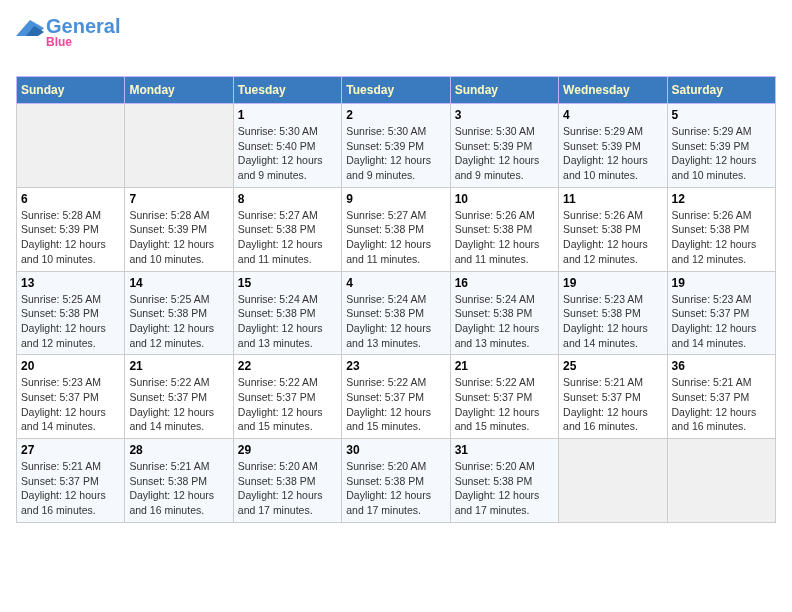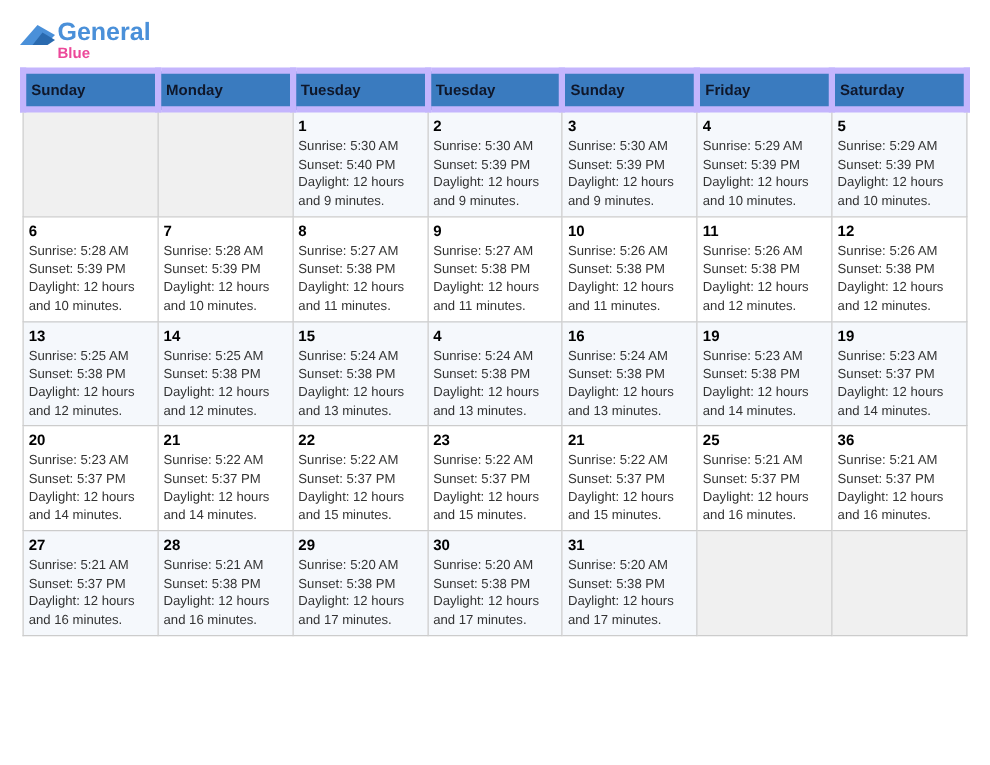--- a/index.html
+++ b/index.html
@@ -7,21 +7,21 @@
       font-family: Arial, sans-serif;
       background: #fff;
       width: 792px;
       min-height: 612px;
       padding: 16px;
     }
     .header {
       display: flex;
       justify-content: space-between;
       align-items: center;
-      margin-bottom: 6px;
+      margin-bottom: 28px;
     }
     .logo {
       display: flex;
       align-items: center;
       gap: 2px;
     }
     .logo-text {
       font-size: 20px;
       font-weight: bold;
       color: #333;
@@ -46,26 +46,26 @@
       font-size: 16px;
       color: #555;
     }
     table {
       width: 100%;
       border-collapse: collapse;
       font-size: 11px;
     }
     thead tr th {
       background-color: #3a7bbf;
-      color: #0f172a;
+      color: #fef9c3;
       padding: 6px 4px;
       text-align: left;
       font-size: 12px;
       font-weight: bold;
-      border: 5px solid #c4b5fd;
+      border: 1px solid #c4b5fd;
     }
     tbody tr td {
       border: 1px solid #ccc;
       vertical-align: top;
       padding: 4px;
       height: 80px;
       width: 108px;
     }
     tbody tr:nth-child(odd) td {
       background-color: #f5f8fc;
@@ -109,21 +109,21 @@
 </div>
 
 <table>
   <thead>
     <tr>
     <th>Sunday</th>
         <th>Monday</th>
         <th>Tuesday</th>
         <th>Tuesday</th>
         <th>Sunday</th>
-        <th>Friday</th>
+        <th>Wednesday</th>
         <th>Saturday</th>
       </tr>
   </thead>
   <tbody id="calendar-body">
   <tr>
         <td class="empty"></td>
         <td class="empty"></td>
         <td>
           <span class="day-num">1</span>
           <div class="day-info">Sunrise: 5:30 AM

